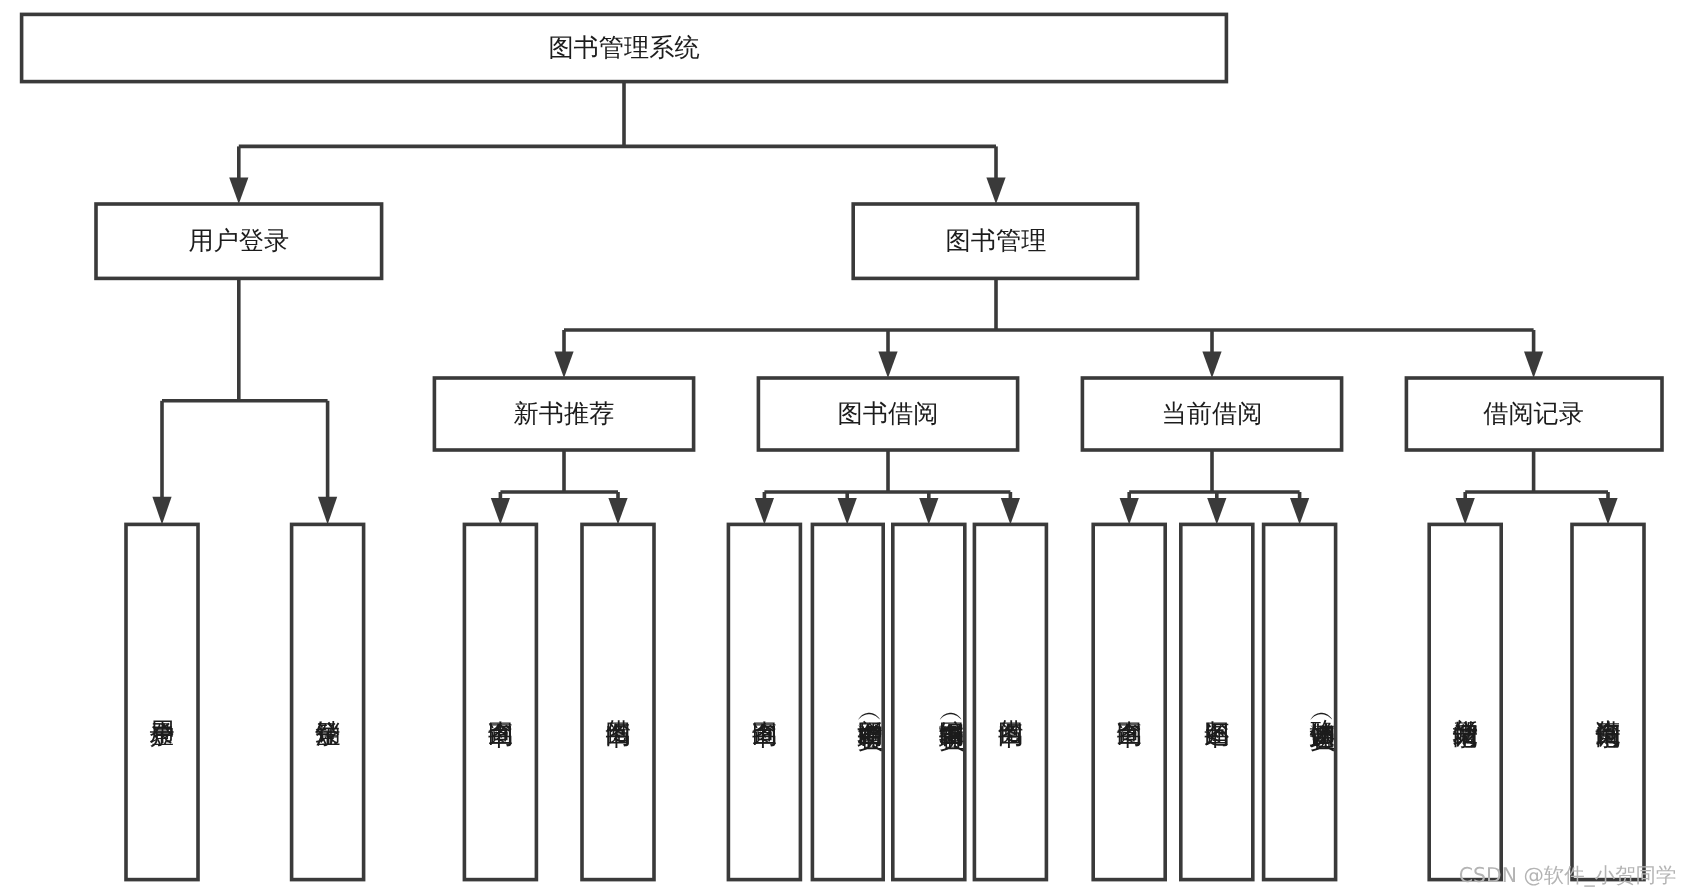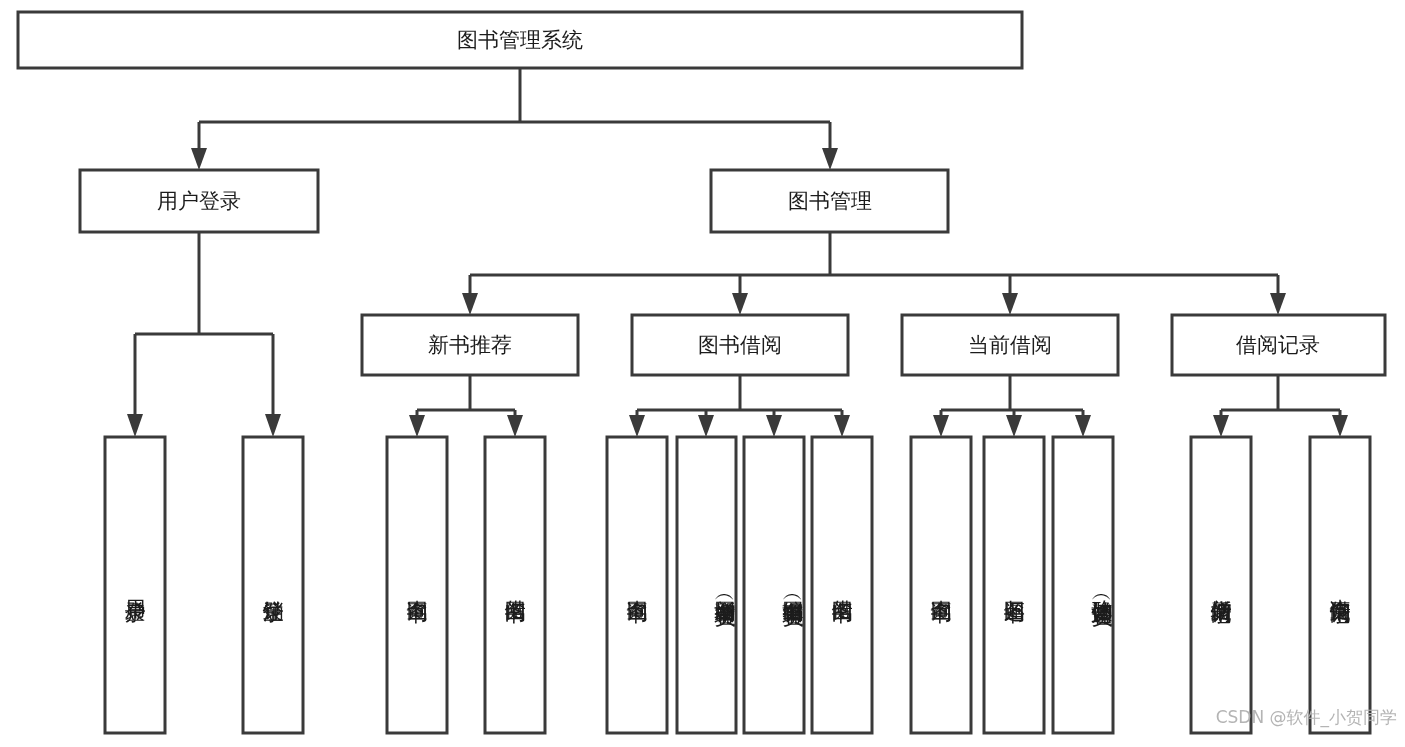--- a/index.html
+++ b/index.html
@@ -62,21 +62,21 @@
     fill: none;
     stroke-linecap: butt;
   }
   .arrow-head {
     fill: #3a3a3a;
     stroke: none;
   }
   #watermark {
     position: absolute;
     right: 8px;
-    bottom: 18px;
+    bottom: 6px;
     font-family: "DejaVu Sans", "Liberation Sans", sans-serif;
     font-size: 17px;
     color: #b4b4b4;
     white-space: nowrap;
     pointer-events: none;
   }
 </style>
 </head>
 <body>
 

